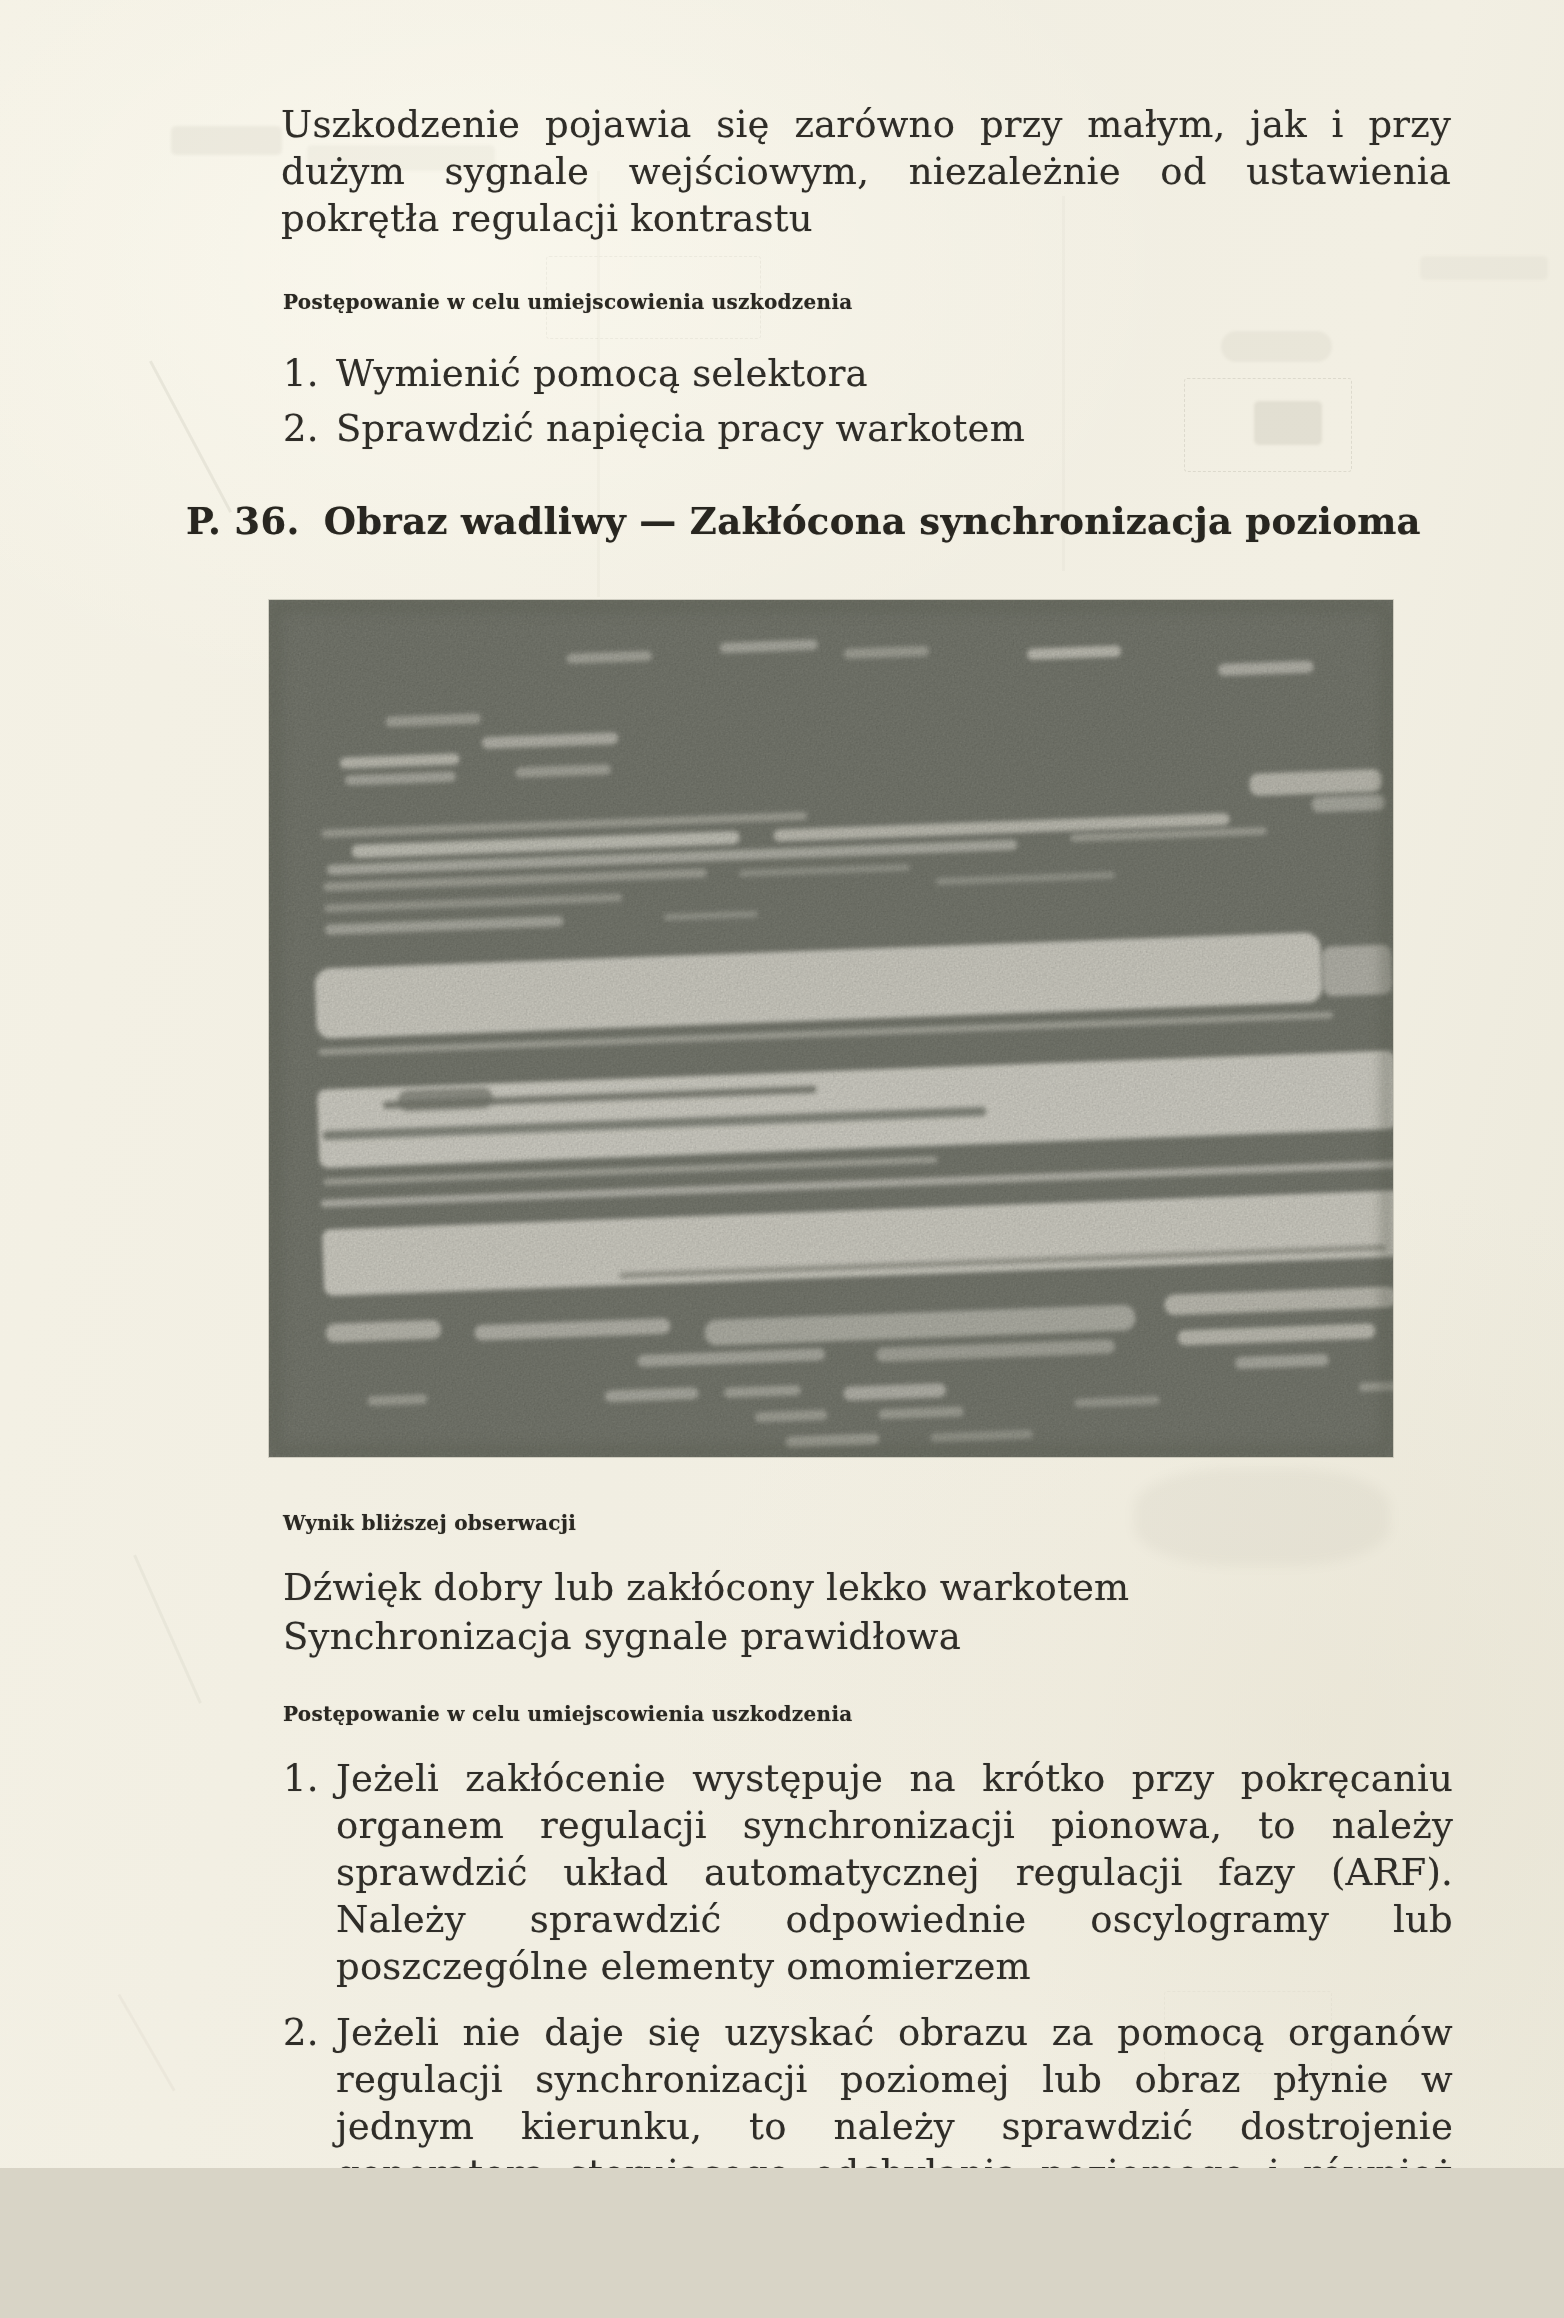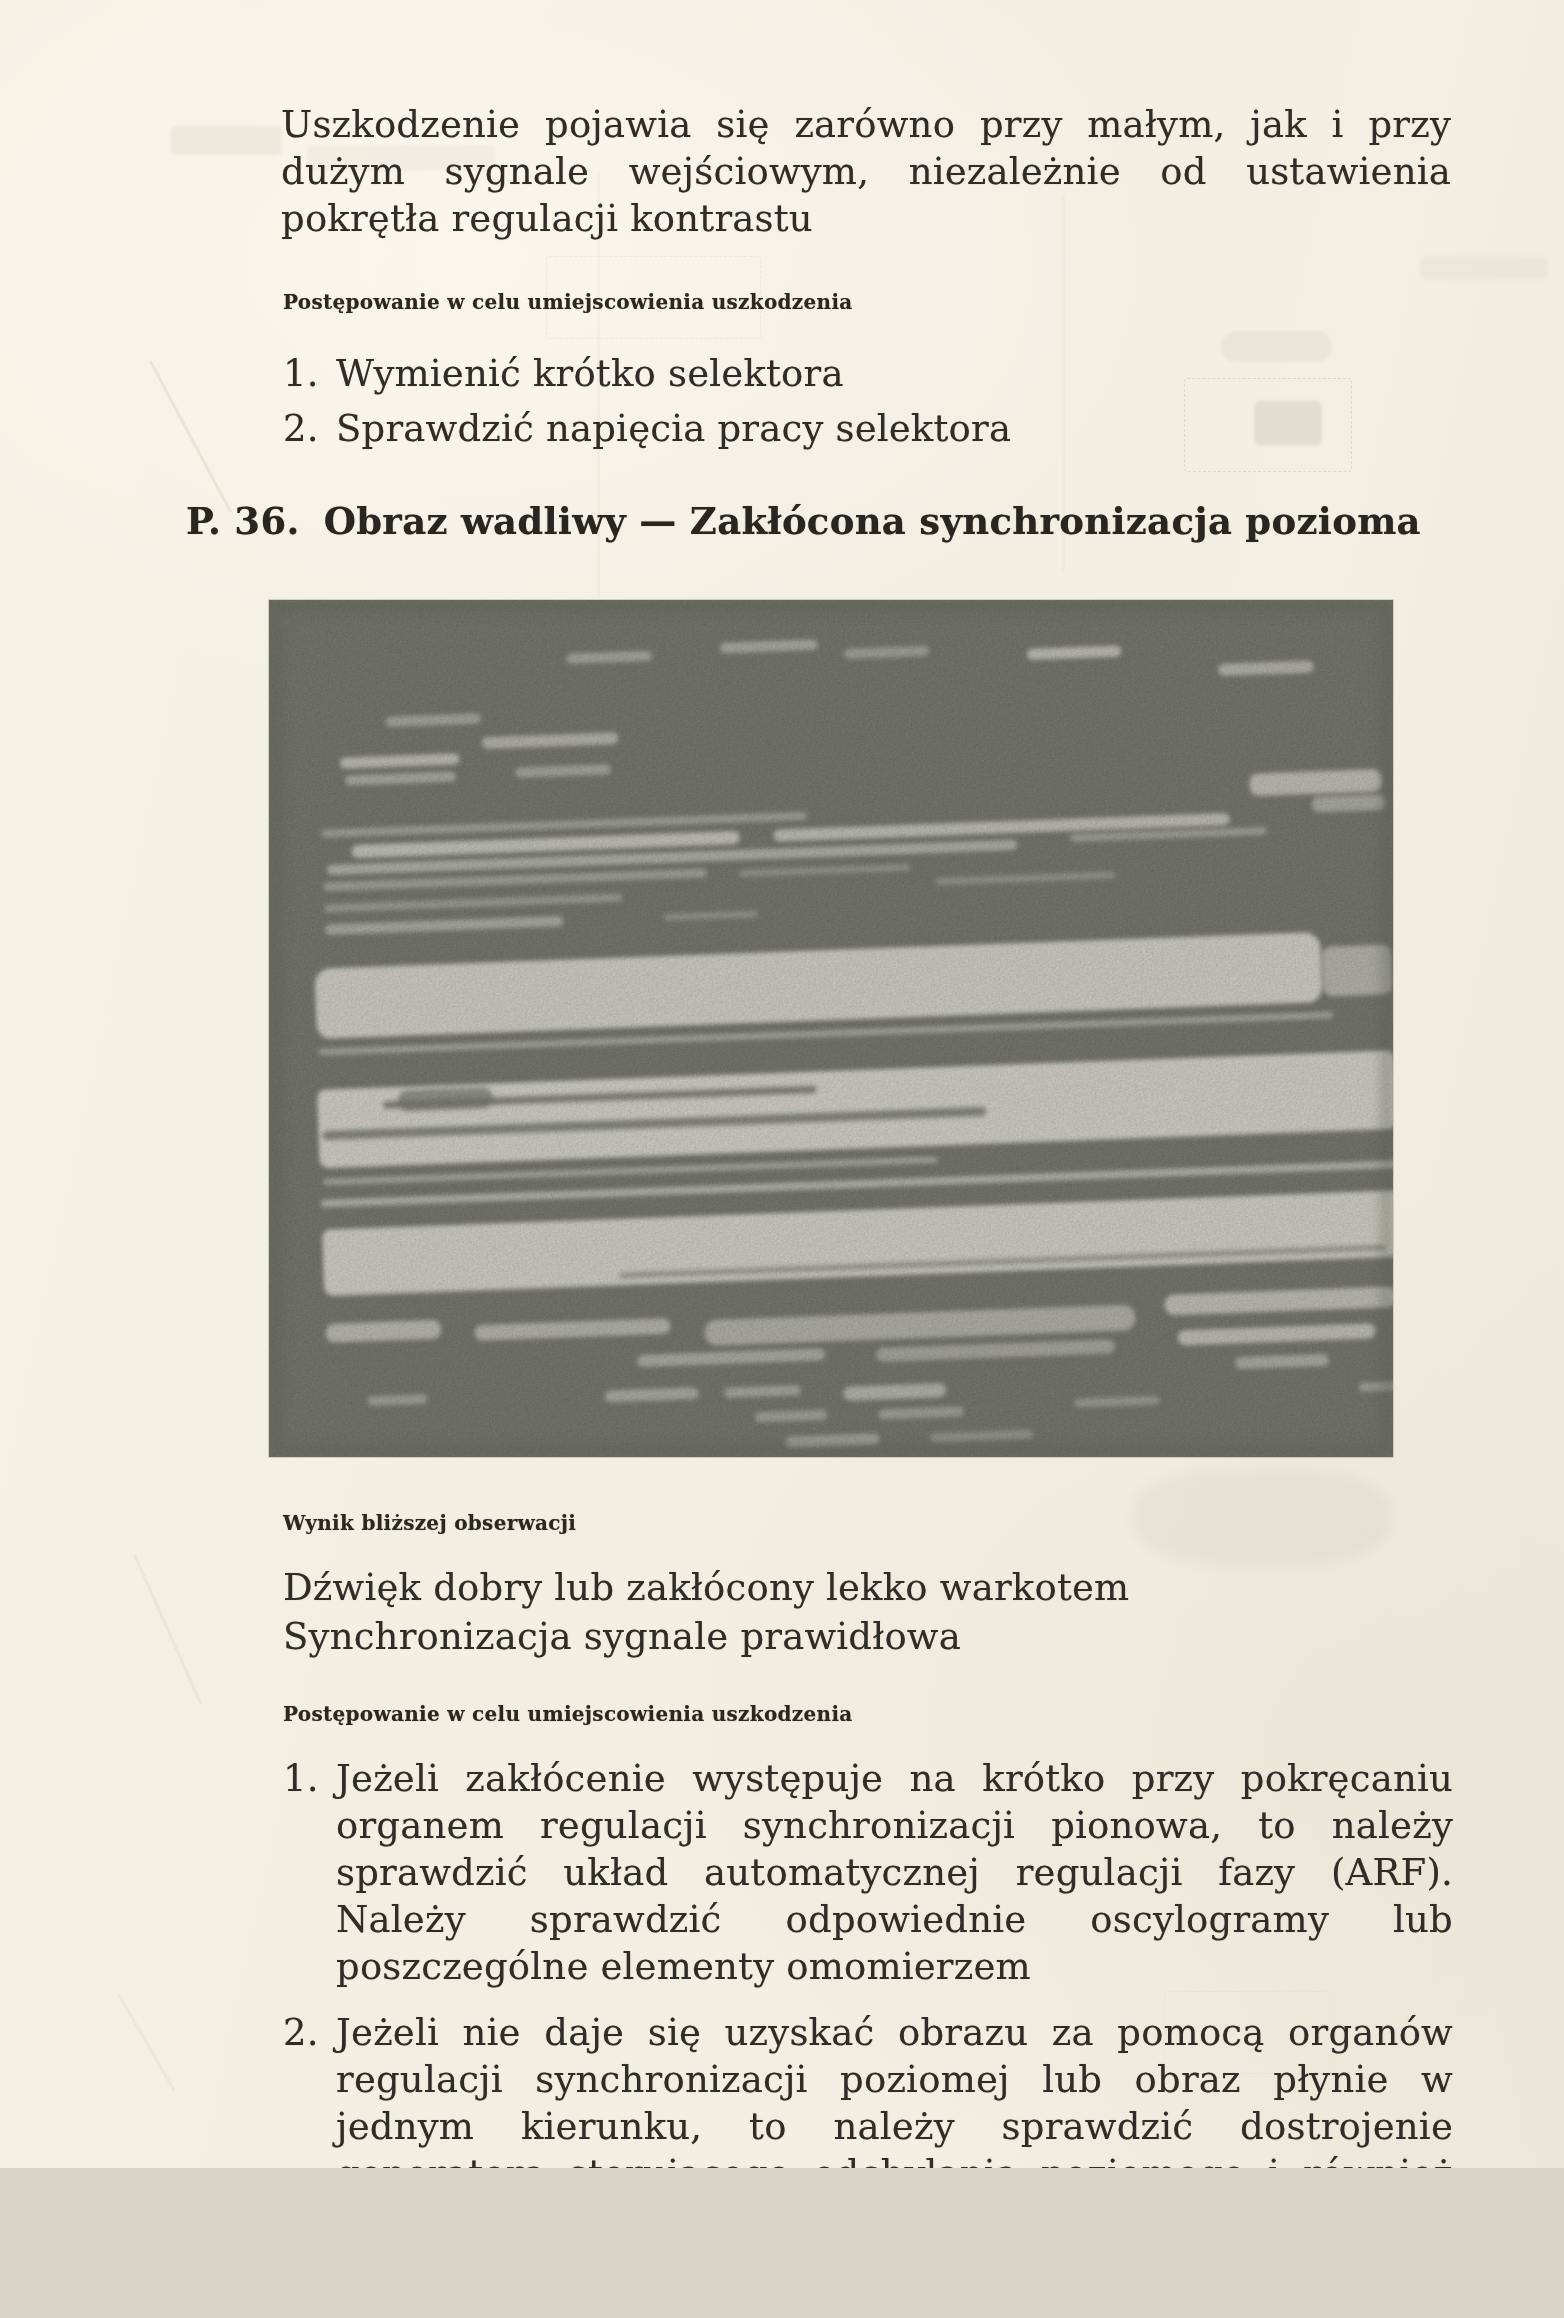--- a/index.html
+++ b/index.html
@@ -56,25 +56,25 @@
   <div class="ghost gbox" style="left:1164px;top:1991px;width:166px;height:81px;opacity:.09;"></div>
   <div class="ghost gline" style="left:145px;top:1987px;width:3.4px;height:111px;opacity:.10;transform:rotate(-30deg);"></div>
 
   <div class="blk body-text just" id="intro" style="left:281px;top:101px;width:1170px;">Uszkodzenie pojawia się zarówno przy małym, jak i przy dużym sygnale wejściowym, niezależnie od ustawienia pokrętła regulacji kontrastu</div>
 
   <div class="blk subhead" style="left:283px;top:290px;">Postępowanie w celu umiejscowienia uszkodzenia</div>
 
   <ol class="blk steps body-text" id="list1" style="left:283px;top:350px;width:1168px;">
     <li>
       <span class="num">1.</span>
-      <span class="txt">Wymienić krótko selektora</span>
+      <span class="txt">Wymienić pomocą selektora</span>
     </li>
     <li>
       <span class="num">2.</span>
-      <span class="txt">Sprawdzić napięcia pracy selektora</span>
+      <span class="txt">Sprawdzić napięcia pracy warkotem</span>
     </li>
   </ol>
 
   <div class="blk sechead" style="left:186px;top:499px;">
     <span class="sec-label">P. 36.</span><span>Obraz wadliwy — Zakłócona synchronizacja pozioma</span>
   </div>
 
   <svg id="photo" viewBox="0 0 1318 1005" xmlns="http://www.w3.org/2000/svg" preserveAspectRatio="none">
     <defs>
       <filter id="soft" x="-5%" y="-40%" width="110%" height="180%">

